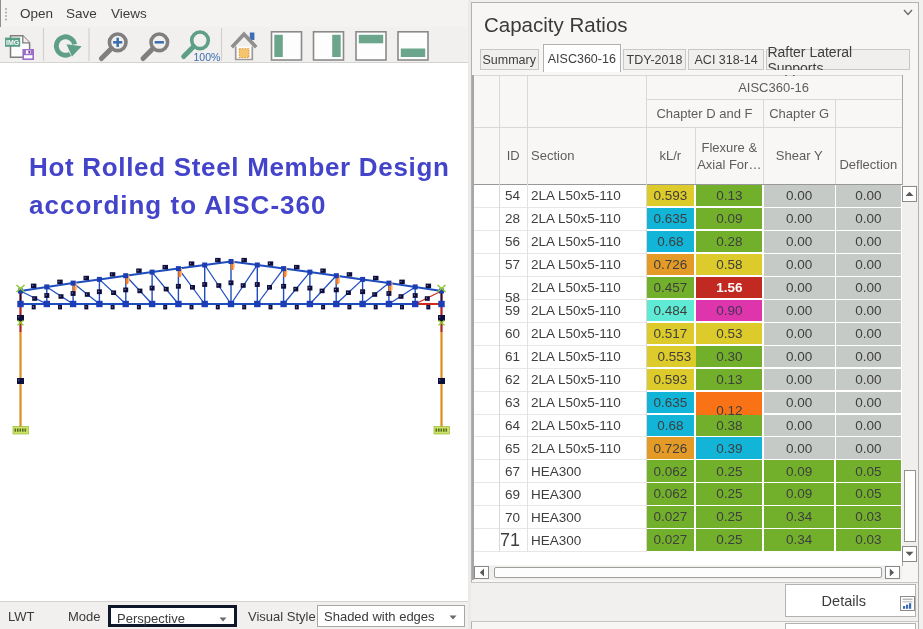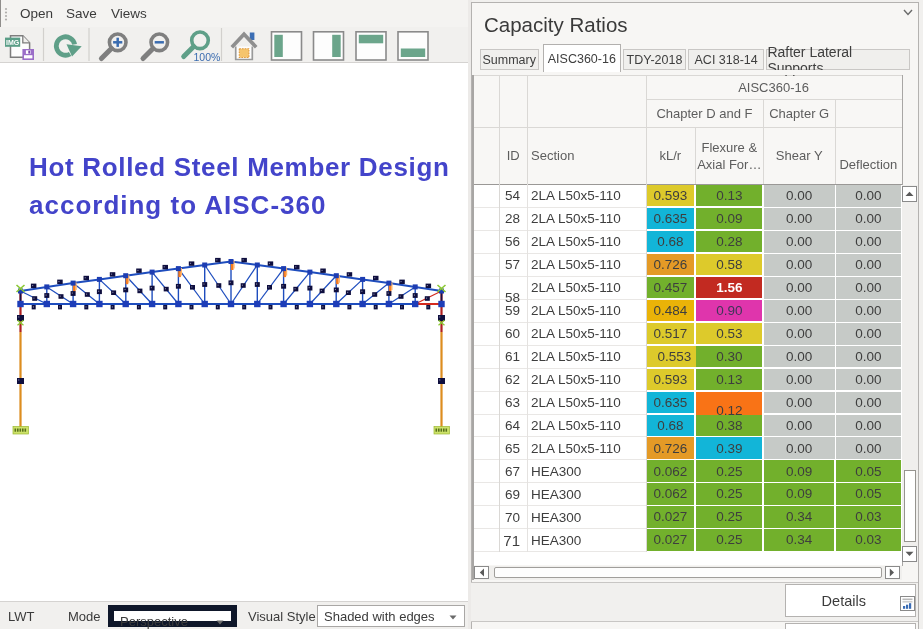--- a/index.html
+++ b/index.html
@@ -307,21 +307,21 @@
     <rect x="438.0" y="315.0" width="7.0" height="6.0" fill="#0e0e3e"></rect>
     <rect x="439.2" y="316.4" width="1.1" height="1.1" fill="#8888aa"></rect>
     <rect x="438.0" y="378.0" width="7.0" height="6.0" fill="#0e0e3e"></rect>
     <rect x="439.2" y="379.4" width="1.1" height="1.1" fill="#8888aa"></rect>
     <path d="M438.5 320.2 l6 5 M444.5 320.2 l-6 5" stroke="#8bc832" stroke-width="1.3" fill="none"></path>
   </svg>
 
 <div class="abs" style="left:0;top:601px;width:470px;height:28px;background:#f1f0ee;border-top:1px solid #d5d3d1">
   <span class="abs" style="left:8px;top:7px;font-size:13px;color:#3b3b3b">LWT</span>
   <span class="abs" style="left:68px;top:7px;font-size:13px;color:#3b3b3b">Mode</span>
-  <div class="abs" style="left:108px;top:3px;width:128.5px;height:21.5px;background:#fff;border:6px solid #0f172a">
+  <div class="abs" style="left:108px;top:3px;width:128.5px;height:21.5px;background:#fff;border:3px solid #0f172a">
     <span class="abs" style="left:6px;top:2.5px;font-size:13px;color:#3b3b3b">Perspective</span>
     <svg width="8" height="5" style="position:absolute;right:7px;top:8.5px">
         <path d="M0.5 0.5 L4 4.5 L7.5 0.5 Z" fill="#6a6a6a"></path>
       </svg>
   </div>
   <span class="abs" style="left:248px;top:7px;font-size:13px;color:#3b3b3b">Visual Style</span>
   <div class="abs" style="left:317px;top:3px;width:148px;height:21.5px;background:#fff;border:1px solid #a9a7a5">
     <span class="abs" style="left:6px;top:2.5px;font-size:13px;color:#3b3b3b">Shaded with edges</span>
     <svg width="8" height="5" style="position:absolute;right:7px;top:8.5px">
         <path d="M0.5 0.5 L4 4.5 L7.5 0.5 Z" fill="#6a6a6a"></path>
@@ -395,21 +395,21 @@
 <div style="position:absolute;left:474px;top:298.8px;width:171.5px;height:1px;background:#e9e7e5"></div>
 <div style="position:absolute;left:499.4px;top:287px;width:20.6px;height:21.9px;color:#3e3e3e;font-size:13.5px;display:flex;align-items:center;justify-content:flex-end">58</div>
 <div style="position:absolute;left:531px;top:276.8px;width:118.5px;height:21.9px;color:#3e3e3e;font-size:13.5px;display:flex;align-items:center">2LA L50x5-110</div>
 <div style="position:absolute;left:646.5px;top:276.8px;width:47.7px;height:21.4px;background:#72b02c;color:#3e3e3e;font-size:13.5px;display:flex;align-items:center;justify-content:center">0.457</div>
 <div style="position:absolute;left:696.2px;top:276.8px;width:66.2px;height:21.4px;background:#c22a21;color:#3e3e3e;font-size:13.5px;display:flex;align-items:center;justify-content:center;color:#fff;font-weight:bold">1.56</div>
 <div style="position:absolute;left:763.9px;top:276.8px;width:70.7px;height:21.9px;background:#c6cac7;color:#3e3e3e;font-size:13.5px;display:flex;align-items:center;justify-content:center">0.00</div>
 <div style="position:absolute;left:835.6px;top:276.8px;width:65.5px;height:21.9px;background:#c6cac7;color:#3e3e3e;font-size:13.5px;display:flex;align-items:center;justify-content:center">0.00</div>
 <div style="position:absolute;left:474px;top:321.7px;width:171.5px;height:1px;background:#e9e7e5"></div>
 <div style="position:absolute;left:499.4px;top:299.8px;width:20.6px;height:21.9px;color:#3e3e3e;font-size:13.5px;display:flex;align-items:center;justify-content:flex-end">59</div>
 <div style="position:absolute;left:531px;top:299.8px;width:118.5px;height:21.9px;color:#3e3e3e;font-size:13.5px;display:flex;align-items:center">2LA L50x5-110</div>
-<div style="position:absolute;left:646.5px;top:299.8px;width:47.7px;height:21.4px;background:#eab308;color:#3e3e3e;font-size:13.5px;display:flex;align-items:center;justify-content:center">0.484</div>
+<div style="position:absolute;left:646.5px;top:299.8px;width:47.7px;height:21.4px;background:#5eead4;color:#3e3e3e;font-size:13.5px;display:flex;align-items:center;justify-content:center">0.484</div>
 <div style="position:absolute;left:696.2px;top:299.8px;width:66.2px;height:21.4px;background:#df35ac;color:#3e3e3e;font-size:13.5px;display:flex;align-items:center;justify-content:center;color:#3f3658">0.90</div>
 <div style="position:absolute;left:763.9px;top:299.8px;width:70.7px;height:21.9px;background:#c6cac7;color:#3e3e3e;font-size:13.5px;display:flex;align-items:center;justify-content:center">0.00</div>
 <div style="position:absolute;left:835.6px;top:299.8px;width:65.5px;height:21.9px;background:#c6cac7;color:#3e3e3e;font-size:13.5px;display:flex;align-items:center;justify-content:center">0.00</div>
 <div style="position:absolute;left:474px;top:344.6px;width:171.5px;height:1px;background:#e9e7e5"></div>
 <div style="position:absolute;left:499.4px;top:322.7px;width:20.6px;height:21.9px;color:#3e3e3e;font-size:13.5px;display:flex;align-items:center;justify-content:flex-end">60</div>
 <div style="position:absolute;left:531px;top:322.7px;width:118.5px;height:21.9px;color:#3e3e3e;font-size:13.5px;display:flex;align-items:center">2LA L50x5-110</div>
 <div style="position:absolute;left:646.5px;top:322.7px;width:47.7px;height:21.4px;background:#ddca2b;color:#3e3e3e;font-size:13.5px;display:flex;align-items:center;justify-content:center">0.517</div>
 <div style="position:absolute;left:696.2px;top:322.7px;width:66.2px;height:21.4px;background:#ddca2b;color:#3e3e3e;font-size:13.5px;display:flex;align-items:center;justify-content:center">0.53</div>
 <div style="position:absolute;left:763.9px;top:322.7px;width:70.7px;height:21.9px;background:#c6cac7;color:#3e3e3e;font-size:13.5px;display:flex;align-items:center;justify-content:center">0.00</div>
 <div style="position:absolute;left:835.6px;top:322.7px;width:65.5px;height:21.9px;background:#c6cac7;color:#3e3e3e;font-size:13.5px;display:flex;align-items:center;justify-content:center">0.00</div>
@@ -463,21 +463,21 @@
 <div style="position:absolute;left:764.4px;top:483.3px;width:69.7px;height:21.4px;background:#72b02c;color:#3e3e3e;font-size:13.5px;display:flex;align-items:center;justify-content:center">0.09</div>
 <div style="position:absolute;left:836.1px;top:483.3px;width:64.5px;height:21.4px;background:#72b02c;color:#3e3e3e;font-size:13.5px;display:flex;align-items:center;justify-content:center">0.05</div>
 <div style="position:absolute;left:474px;top:528.2px;width:171.5px;height:1px;background:#e9e7e5"></div>
 <div style="position:absolute;left:499.4px;top:506.3px;width:20.6px;height:21.9px;color:#3e3e3e;font-size:13.5px;display:flex;align-items:center;justify-content:flex-end">70</div>
 <div style="position:absolute;left:531px;top:506.3px;width:118.5px;height:21.9px;color:#3e3e3e;font-size:13.5px;display:flex;align-items:center">HEA300</div>
 <div style="position:absolute;left:646.5px;top:506.3px;width:47.7px;height:21.4px;background:#72b02c;color:#3e3e3e;font-size:13.5px;display:flex;align-items:center;justify-content:center">0.027</div>
 <div style="position:absolute;left:696.2px;top:506.3px;width:66.2px;height:21.4px;background:#72b02c;color:#3e3e3e;font-size:13.5px;display:flex;align-items:center;justify-content:center">0.25</div>
 <div style="position:absolute;left:764.4px;top:506.3px;width:69.7px;height:21.4px;background:#72b02c;color:#3e3e3e;font-size:13.5px;display:flex;align-items:center;justify-content:center">0.34</div>
 <div style="position:absolute;left:836.1px;top:506.3px;width:64.5px;height:21.4px;background:#72b02c;color:#3e3e3e;font-size:13.5px;display:flex;align-items:center;justify-content:center">0.03</div>
 <div style="position:absolute;left:474px;top:551.2px;width:171.5px;height:1px;background:#e9e7e5"></div>
-<div style="position:absolute;left:499.4px;top:529.2px;width:20.6px;height:21.9px;color:#3e3e3e;font-size:15px;display:flex;align-items:center;justify-content:flex-end">71</div>
+<div style="position:absolute;left:499.4px;top:529.2px;width:20.6px;height:21.9px;color:#3e3e3e;font-size:18px;display:flex;align-items:center;justify-content:flex-end">71</div>
 <div style="position:absolute;left:531px;top:529.2px;width:118.5px;height:21.9px;color:#3e3e3e;font-size:13.5px;display:flex;align-items:center">HEA300</div>
 <div style="position:absolute;left:646.5px;top:529.2px;width:47.7px;height:21.4px;background:#72b02c;color:#3e3e3e;font-size:13.5px;display:flex;align-items:center;justify-content:center">0.027</div>
 <div style="position:absolute;left:696.2px;top:529.2px;width:66.2px;height:21.4px;background:#72b02c;color:#3e3e3e;font-size:13.5px;display:flex;align-items:center;justify-content:center">0.25</div>
 <div style="position:absolute;left:764.4px;top:529.2px;width:69.7px;height:21.4px;background:#72b02c;color:#3e3e3e;font-size:13.5px;display:flex;align-items:center;justify-content:center">0.34</div>
 <div style="position:absolute;left:836.1px;top:529.2px;width:64.5px;height:21.4px;background:#72b02c;color:#3e3e3e;font-size:13.5px;display:flex;align-items:center;justify-content:center">0.03</div>
 <div style="position:absolute;left:499.4px;top:184px;width:1px;height:368.2px;background:#dad8d5"></div>
 <div style="position:absolute;left:527.0px;top:184px;width:1px;height:368.2px;background:#e4e2e0"></div>
 <div style="position:absolute;left:645.5px;top:184px;width:1px;height:368.2px;background:#dad8d5"></div>
 <div style="position:absolute;left:471.5px;top:75px;width:2.5px;height:505.0px;background:#a8a6a4"></div>
 <div style="position:absolute;left:901.6px;top:75px;width:1px;height:491.0px;background:#a8a6a4"></div>

